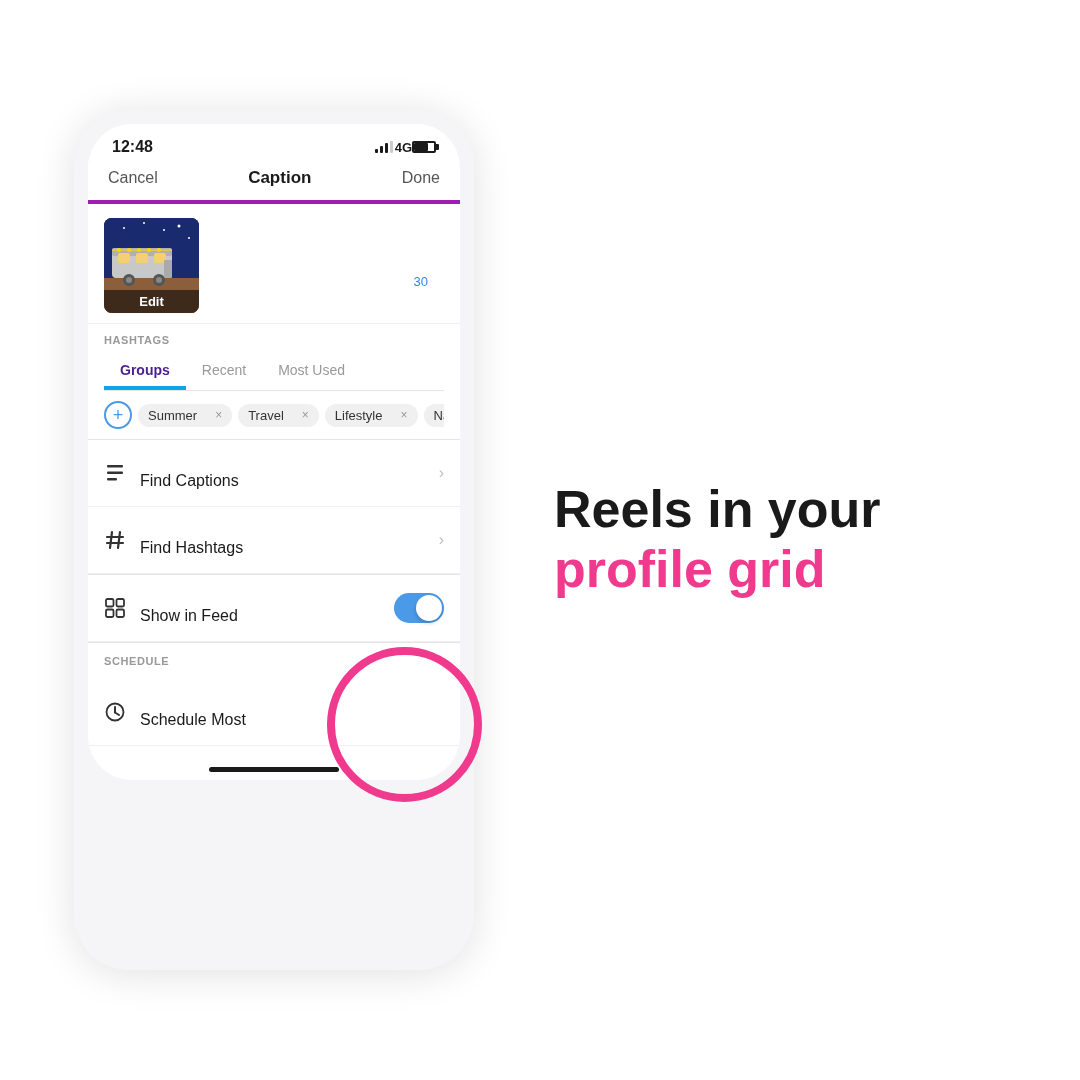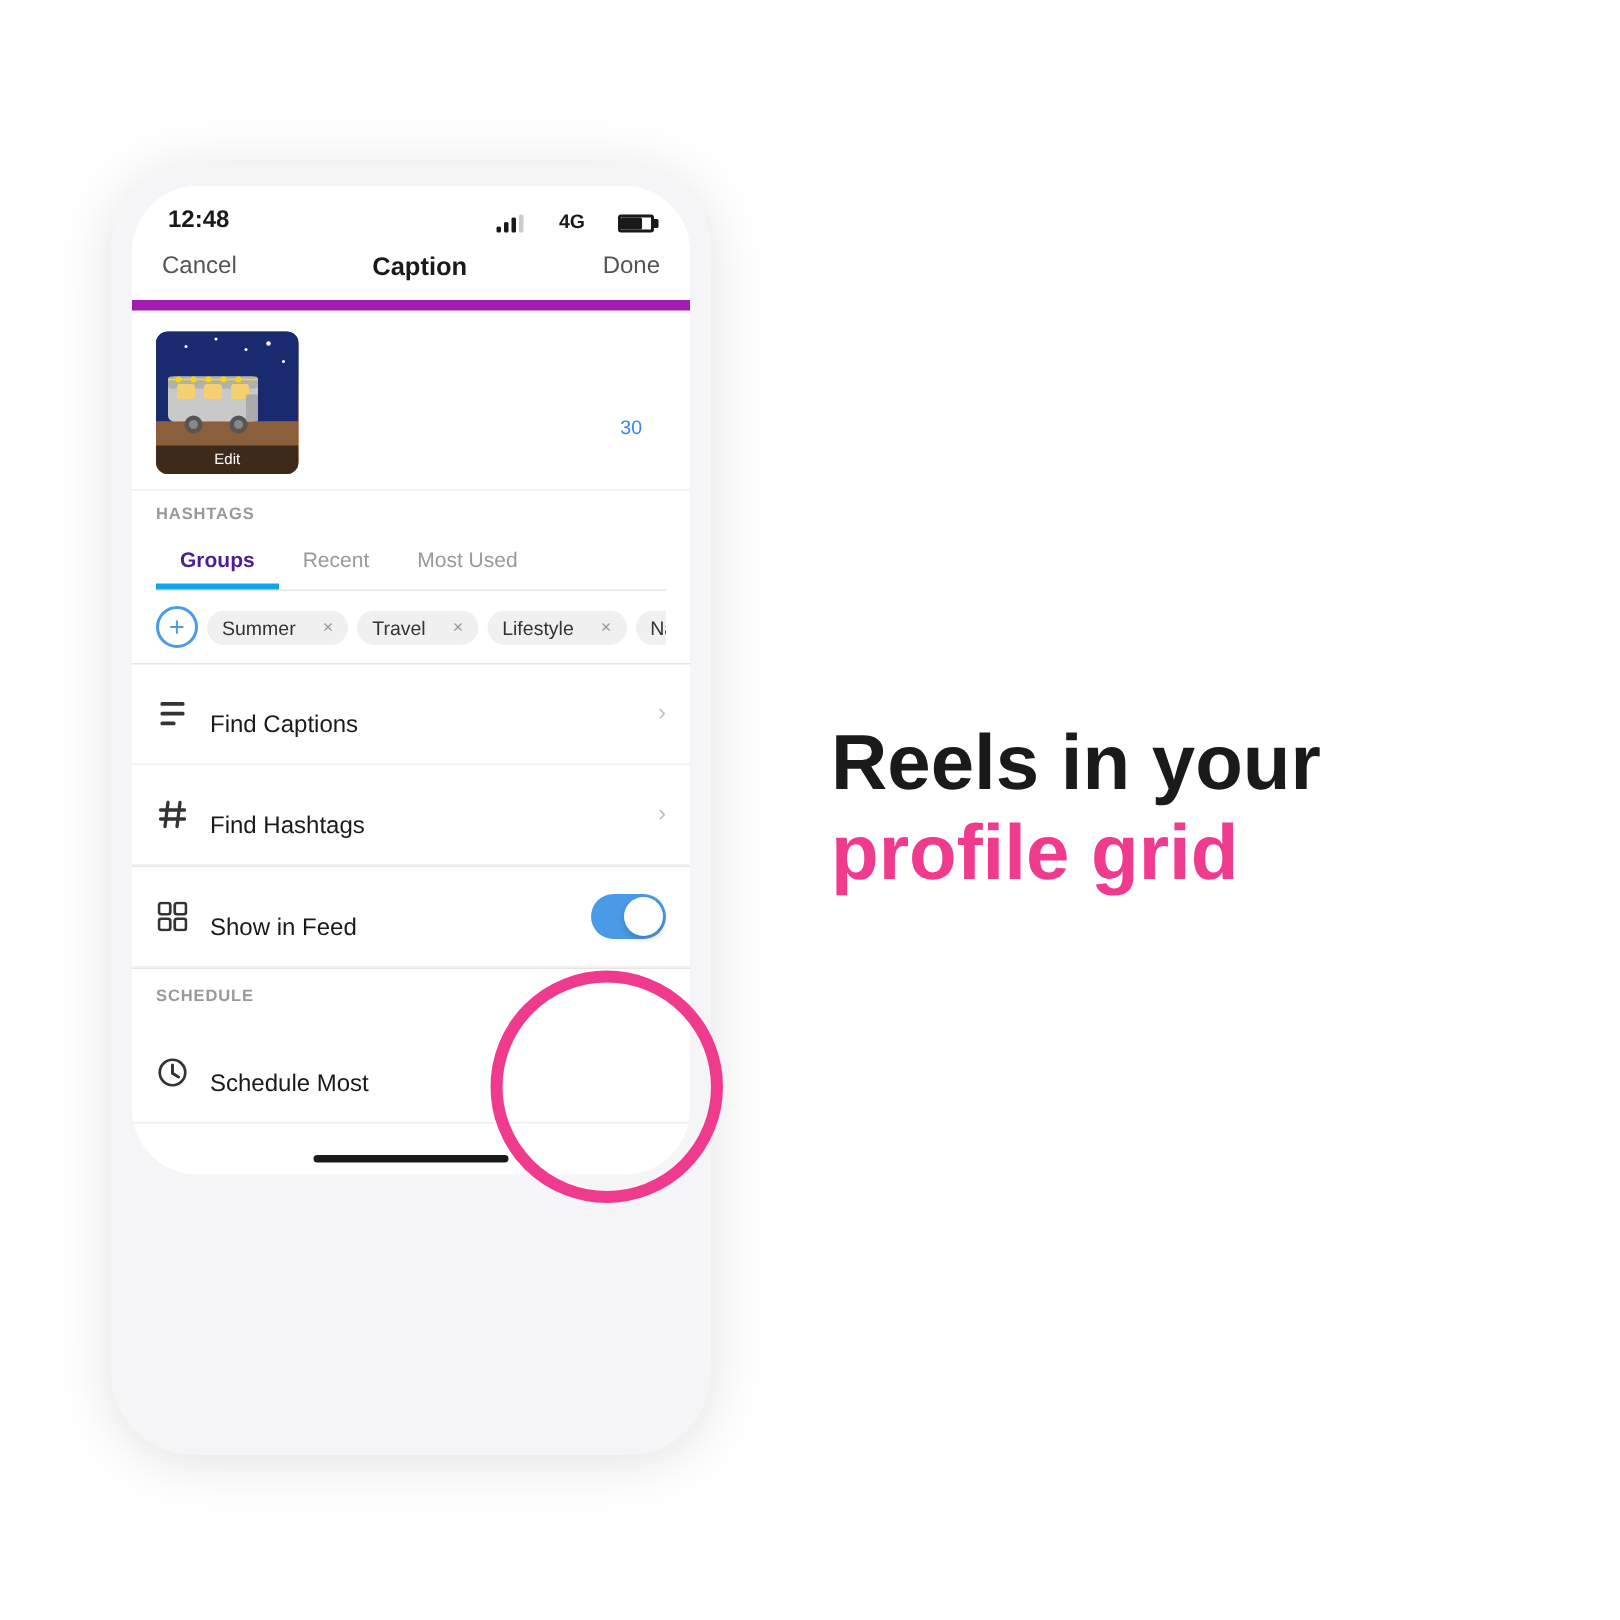--- a/index.html
+++ b/index.html
@@ -57,22 +57,22 @@
     }
 
     .status-time {
       font-size: 16px;
       font-weight: 600;
       color: #1a1a1a;
     }
 
     .status-icons {
       display: flex;
-      align-items: flex-end;
-      gap: 22px;
+      align-items: center;
+      gap: 0;
       font-size: 13px;
       color: #1a1a1a;
     }
 
     .signal-bars {
       display: flex;
       align-items: flex-end;
       gap: 2px;
       height: 12px;
     }
@@ -111,21 +111,21 @@
       border-radius: 1px;
     }
 
     
     .nav-bar {
       display: flex;
       justify-content: space-between;
       align-items: center;
       padding: 4px 20px 12px;
       background: #ffffff;
-      border-bottom: 7px solid #a21caf;
+      border-bottom: 4px solid #a21caf;
     }
 
     .nav-cancel {
       font-size: 16px;
       color: #555;
     }
 
     .nav-title {
       font-size: 17px;
       font-weight: 600;
@@ -157,22 +157,22 @@
     }
 
     .photo-edit-label {
       position: absolute;
       bottom: 0;
       left: 0;
       right: 0;
       background: rgba(0,0,0,0.55);
       color: #fff;
       text-align: center;
-      font-size: 10px;
-      font-weight: 400;
+      font-size: 13px;
+      font-weight: 700;
       padding: 4px 0;
     }
 
     
     .trailer-scene {
       width: 100%;
       height: 100%;
       background: linear-gradient(180deg, #1a2a6e 0%, #2a3a8e 30%, #c06030 60%, #8b5e3c 100%);
       position: relative;
     }

